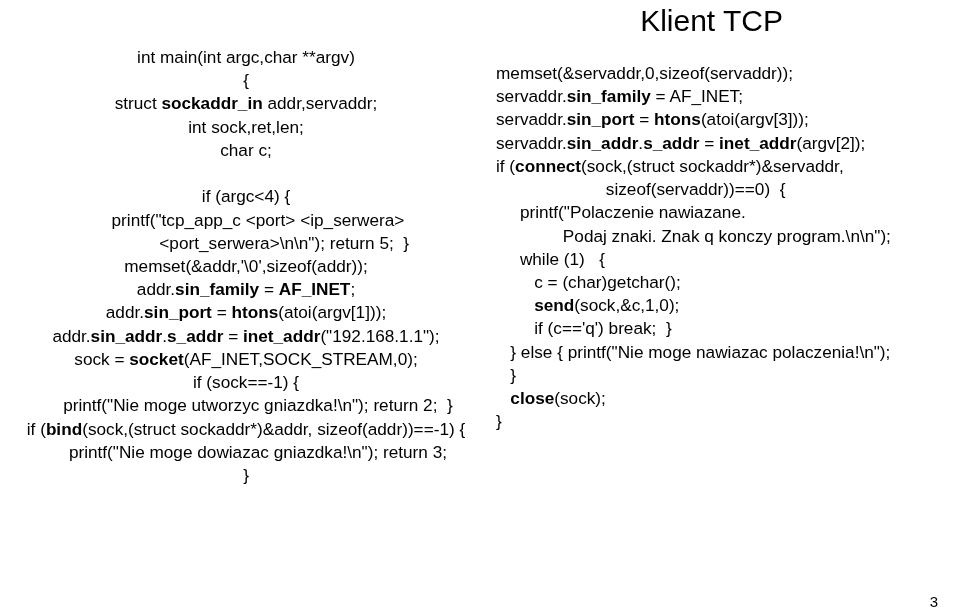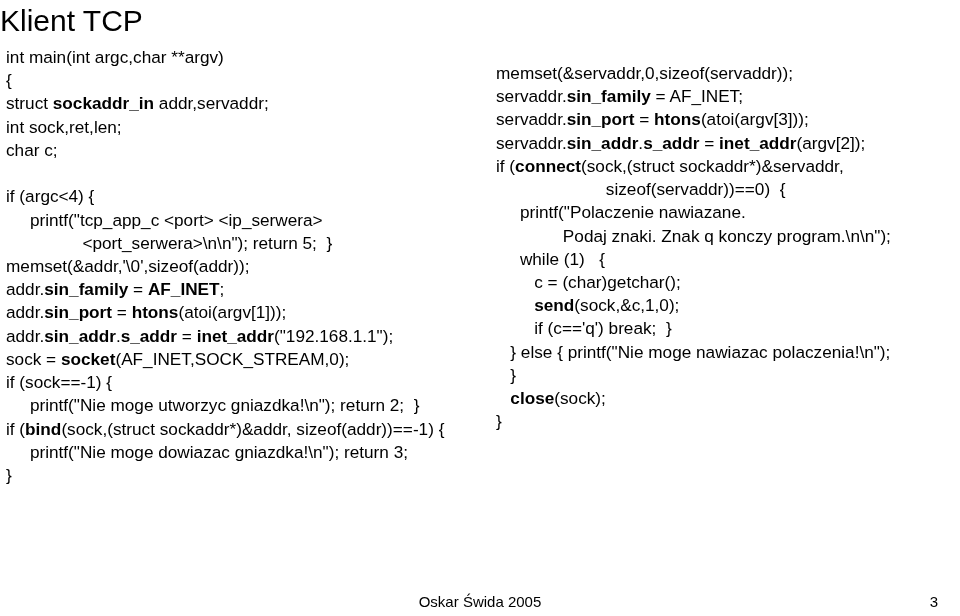--- a/index.html
+++ b/index.html
@@ -16,34 +16,35 @@
     position: relative;
     width: 960px;
     height: 616px;
     box-sizing: border-box;
   }
   .title {
     position: absolute;
     top: 4px;
     left: 0;
     width: 783px;
-    text-align: left;
+    text-align: right;
     font-size: 30px;
     font-weight: 400;
   }
   .col {
     position: absolute;
     font-size: 17.2px;
     line-height: 1.35;
     white-space: pre;
   }
   .left {
     top: 46px;
     left: 6px;
     width: 480px;
+    text-align: center;
   }
   .right {
     top: 62px;
     left: 496px;
     width: 470px;
   }
   .b { font-weight: 700; }
   .footer {
     position: absolute;
     bottom: 6px;
@@ -96,16 +97,15 @@
 <span>              Podaj znaki. Znak q konczy program.\n\n");</span>
 <span>     while (1)   {</span>
 <span>        c = (char)getchar();</span>
 <span>        </span><span class="b">send</span><span>(sock,&amp;c,1,0);</span>
 <span>        if (c=='q') break;  }</span>
 <span>   } else { printf("Nie moge nawiazac polaczenia!\n");</span>
 <span>   }</span>
 <span>   </span><span class="b">close</span><span>(sock);</span>
 <span>}</span></div>
 
-  <div class="footer">Oskar Świda 2005</div>
   <div class="pagenum">3</div>
 
 </div>
 
 </body></html>

